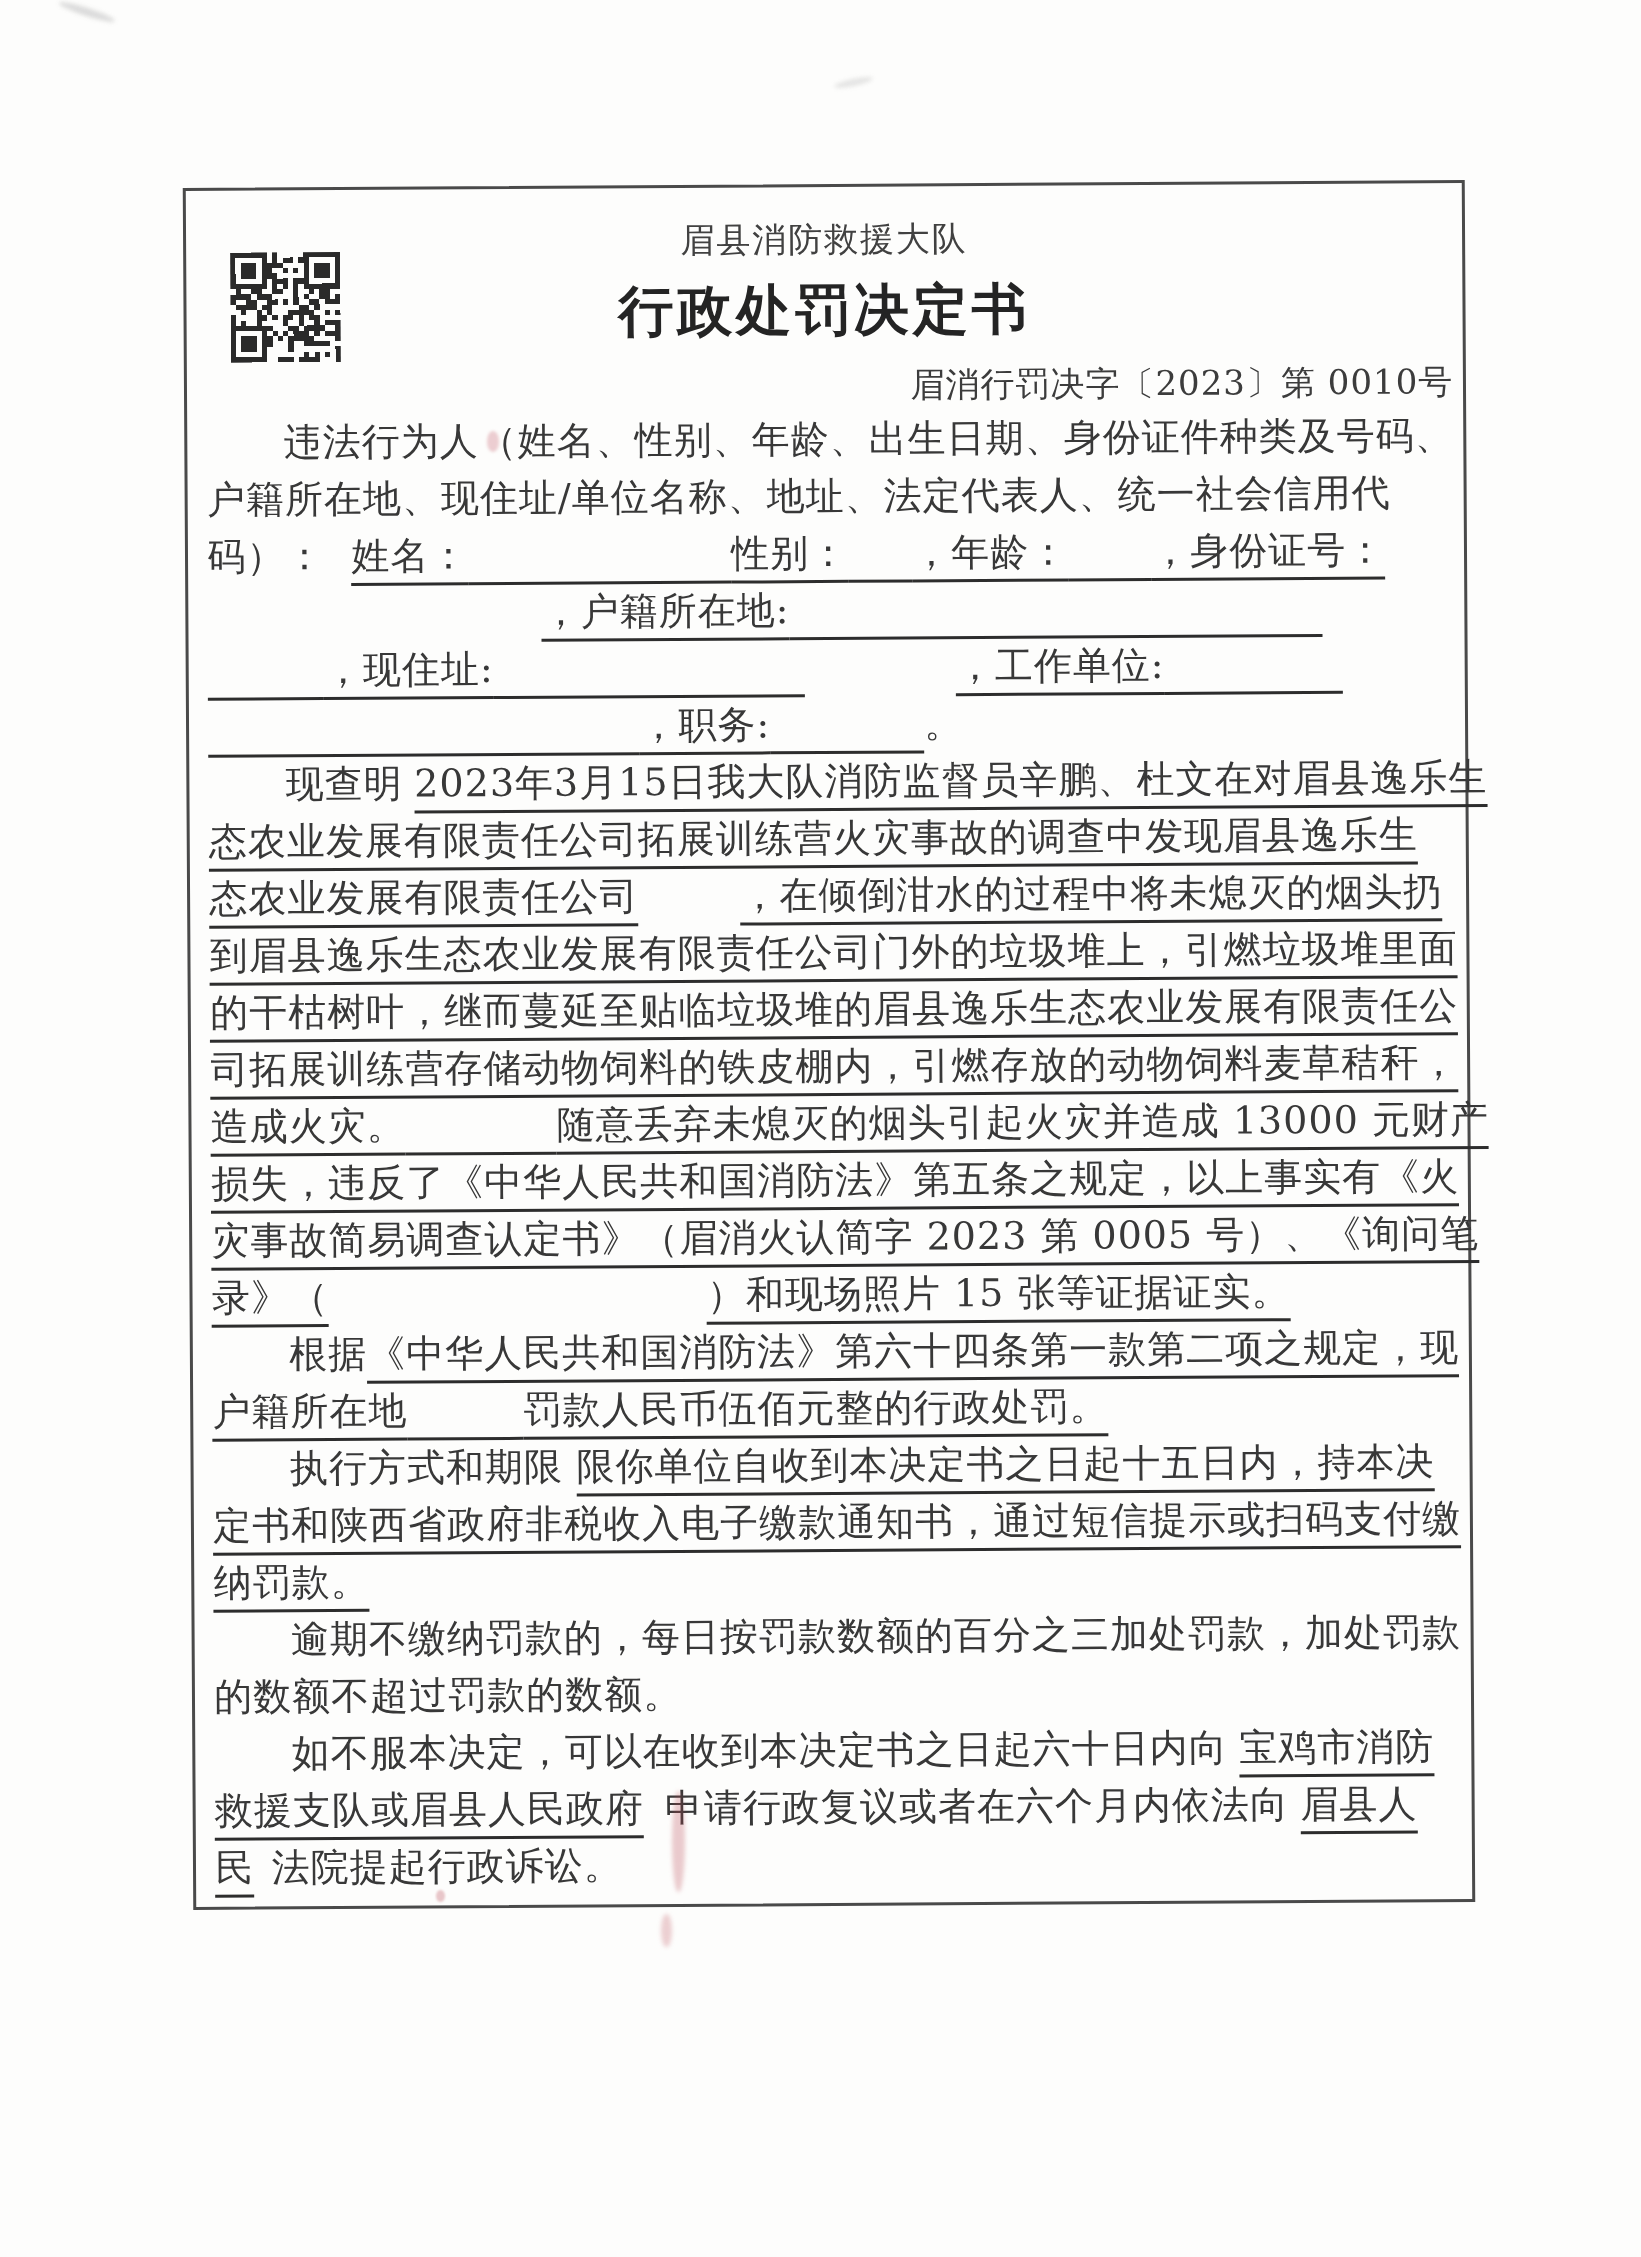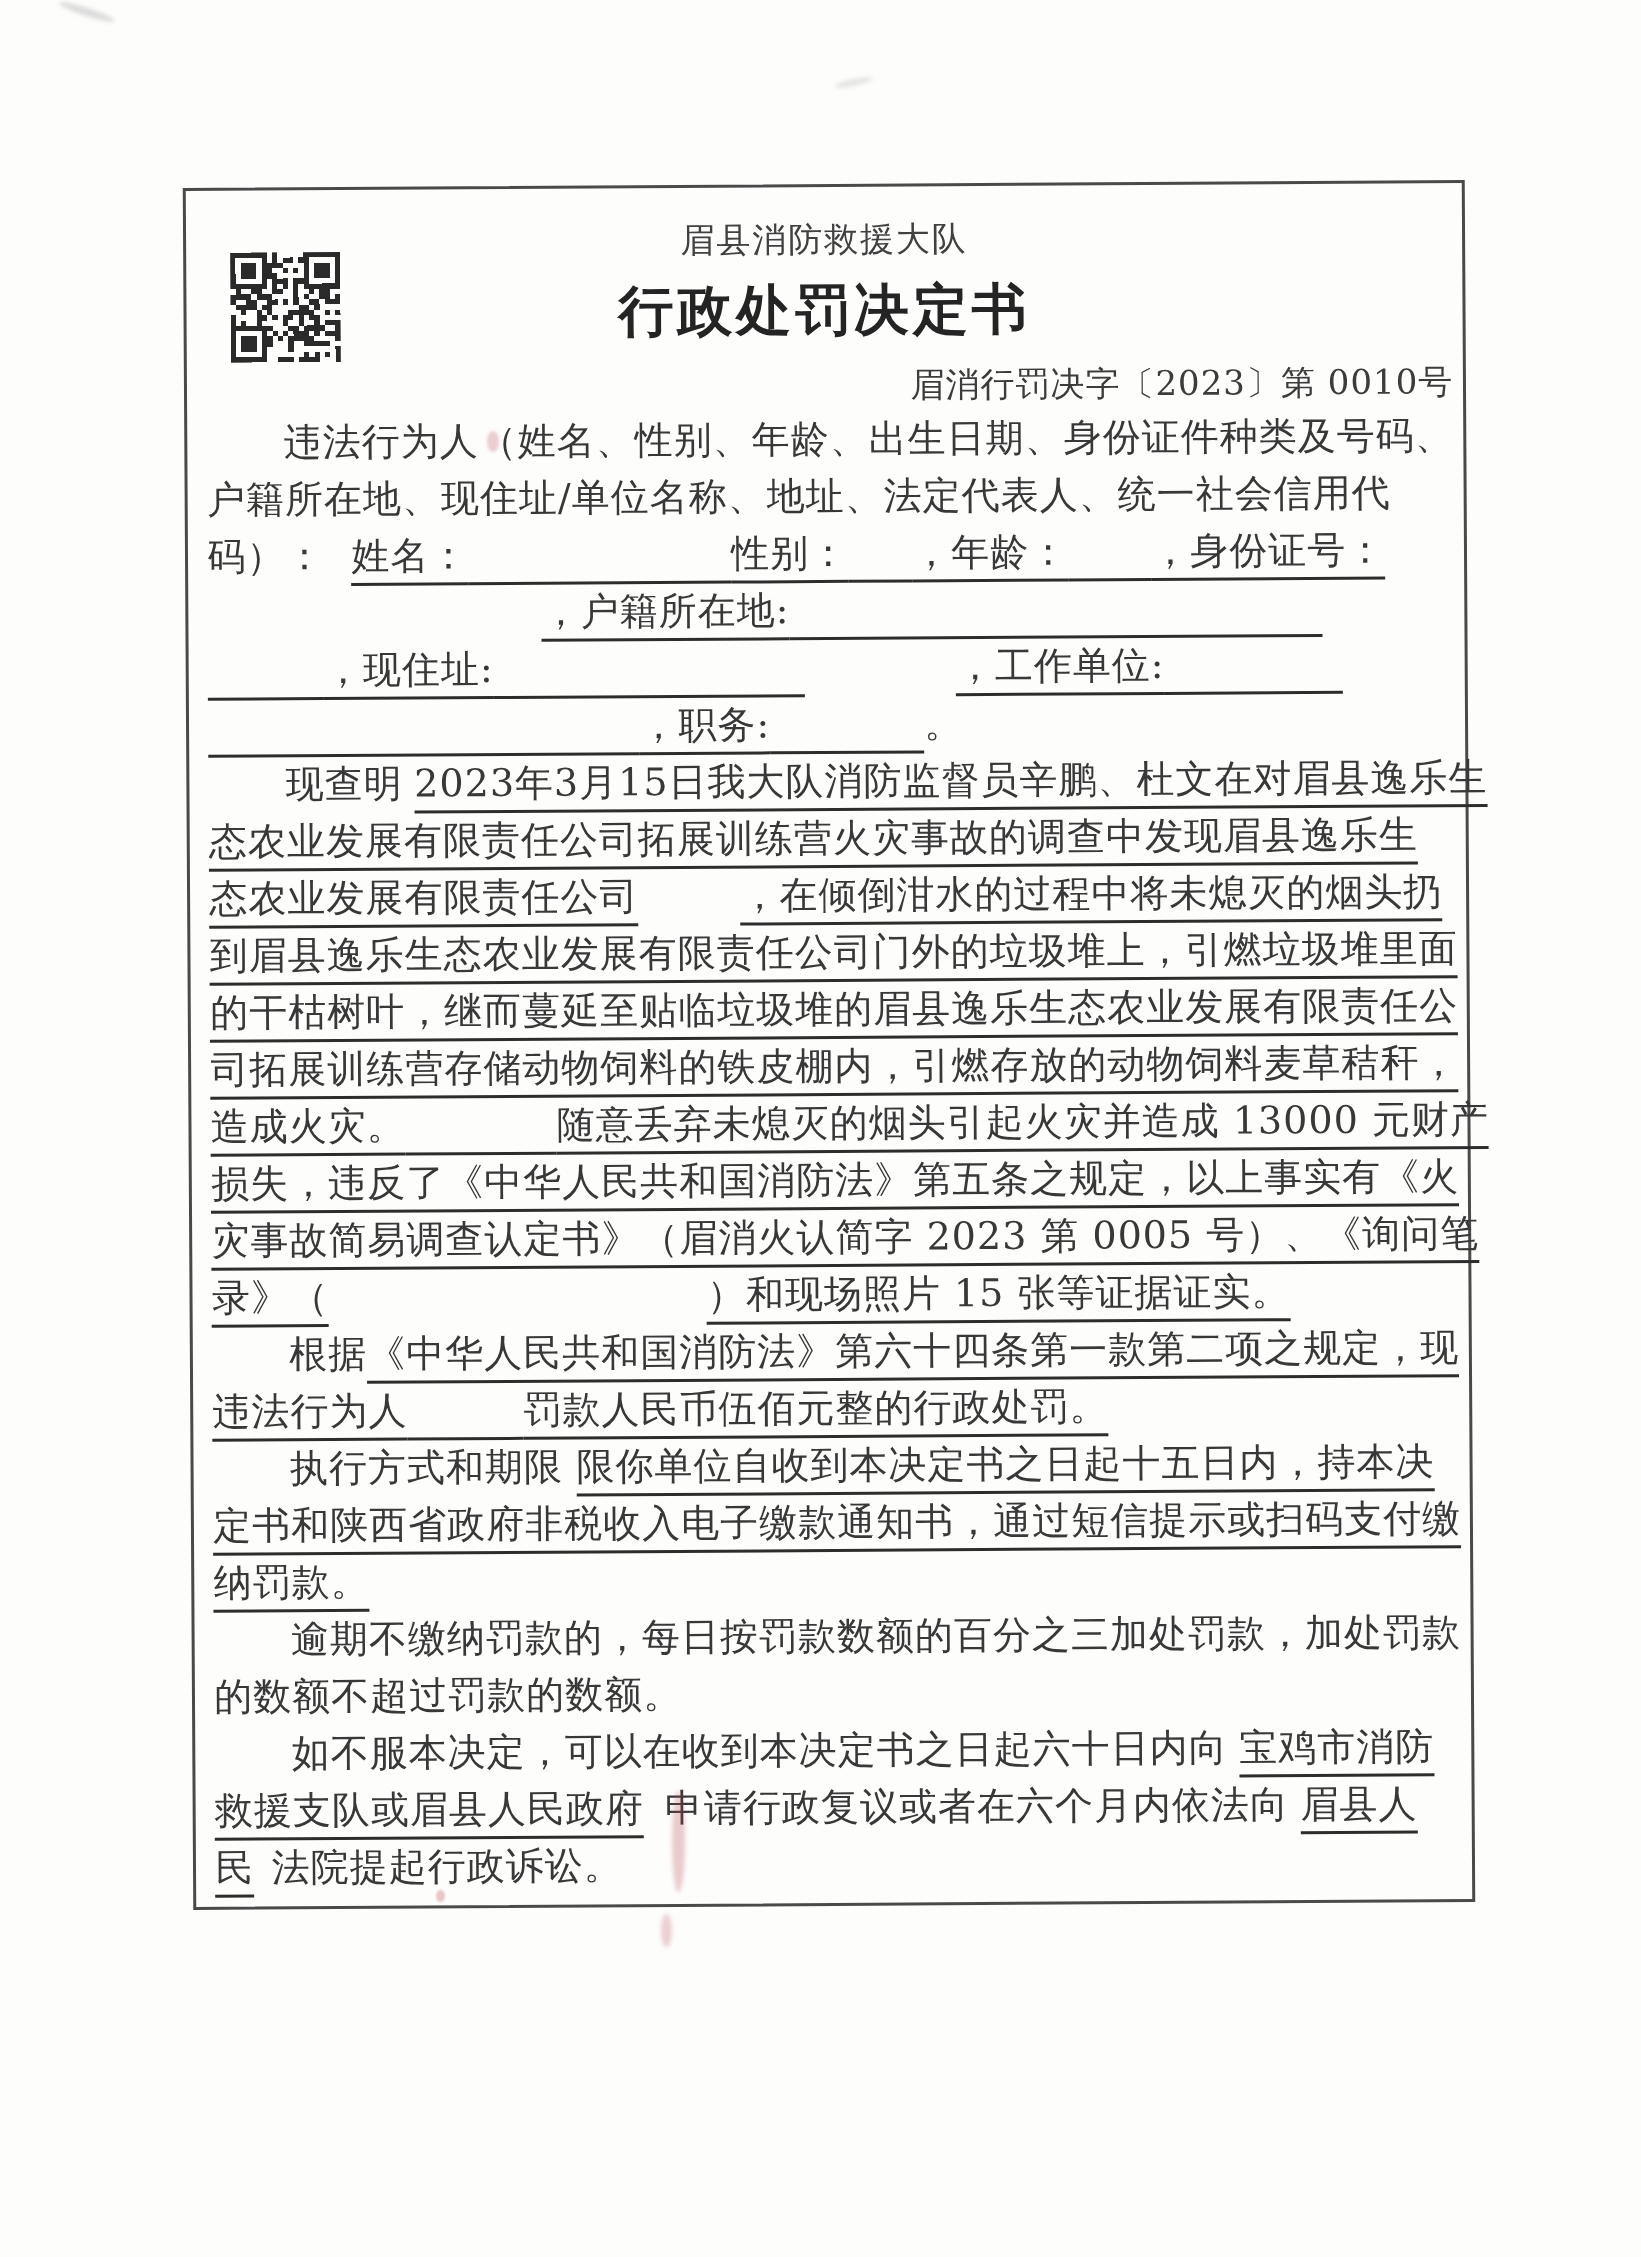--- a/index.html
+++ b/index.html
@@ -313,21 +313,21 @@
         <div class="line"><span class="sg u">态农业发展有限责任公司拓展训练营火灾事故的调查中发现眉县逸乐生</span></div>
         <div class="line"><span class="sg u">态农业发展有限责任公司</span><span class="sg bk" style="width: 102px;"></span><span class="sg u">，在倾倒泔水的过程中将未熄灭的烟头扔</span></div>
         <div class="line"><span class="sg u">到眉县逸乐生态农业发展有限责任公司门外的垃圾堆上，引燃垃圾堆里面</span></div>
         <div class="line"><span class="sg u">的干枯树叶，继而蔓延至贴临垃圾堆的眉县逸乐生态农业发展有限责任公</span></div>
         <div class="line"><span class="sg u">司拓展训练营存储动物饲料的铁皮棚内，引燃存放的动物饲料麦草秸秆，</span></div>
         <div class="line"><span class="sg u">造成火灾。</span><span class="sg u bk" style="width: 151px;"></span><span class="sg u">随意丢弃未熄灭的烟头引起火灾并造成 13000 元财产</span></div>
         <div class="line"><span class="sg u">损失，违反了《中华人民共和国消防法》第五条之规定，以上事实有《火</span></div>
         <div class="line"><span class="sg u">灾事故简易调查认定书》（眉消火认简字 2023 第 0005 号）、《询问笔</span></div>
         <div class="line"><span class="sg u">录》（</span><span class="sg bk" style="width: 378px;"></span><span class="sg u">）和现场照片 15 张等证据证实。</span></div>
         <div class="line ind"><span class="sg">根据</span><span class="sg u">《中华人民共和国消防法》第六十四条第一款第二项之规定，现</span></div>
-        <div class="line"><span class="sg u">违法行为人</span><span class="sg u bk" style="width: 116px;"></span><span class="sg u">罚款人民币伍佰元整的行政处罚。</span></div>
+        <div class="line"><span class="sg u">户籍所在地</span><span class="sg u bk" style="width: 116px;"></span><span class="sg u">罚款人民币伍佰元整的行政处罚。</span></div>
         <div class="line ind"><span class="sg">执行方式和期限</span><span class="sg bk" style="width: 13.5px;"></span><span class="sg u">限你单位自收到本决定书之日起十五日内，持本决</span></div>
         <div class="line"><span class="sg u">定书和陕西省政府非税收入电子缴款通知书，通过短信提示或扫码支付缴</span></div>
         <div class="line"><span class="sg u">纳罚款。</span></div>
         <div class="line ind"><span class="sg">逾期不缴纳罚款的，每日按罚款数额的百分之三加处罚款，加处罚款</span></div>
         <div class="line"><span class="sg">的数额不超过罚款的数额。</span></div>
         <div class="line ind"><span class="sg">如不服本决定，可以在收到本决定书之日起六十日内向</span><span class="sg bk" style="width: 11.6px;"></span><span class="sg u">宝鸡市消防</span></div>
         <div class="line"><span class="sg u">救援支队或眉县人民政府</span><span class="sg bk" style="width: 21px;"></span><span class="sg">申请行政复议或者在六个月内依法向</span><span class="sg bk" style="width: 11.6px;"></span><span class="sg u">眉县人</span></div>
         <div class="line"><span class="sg u">民</span><span class="sg bk" style="width: 17.4px;"></span><span class="sg">法院提起行政诉讼。</span></div>
       </div>
 

